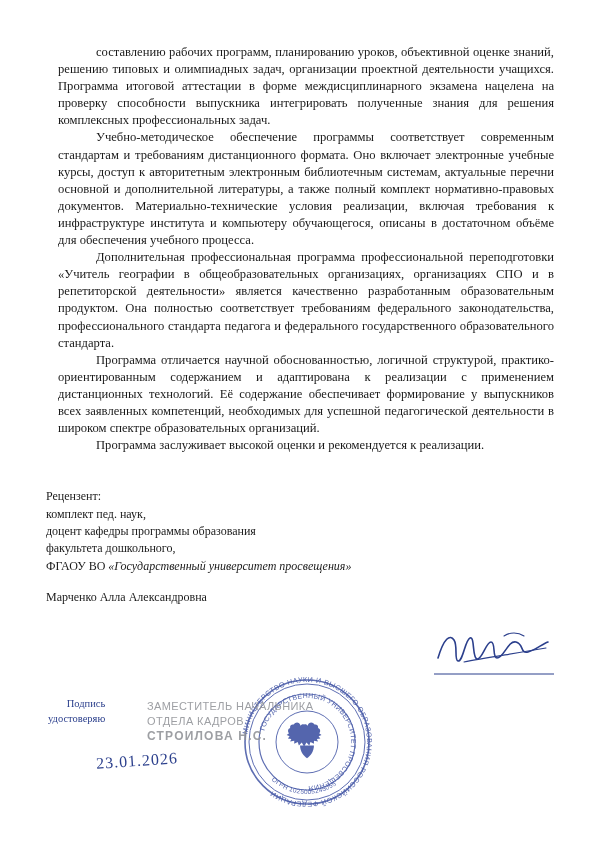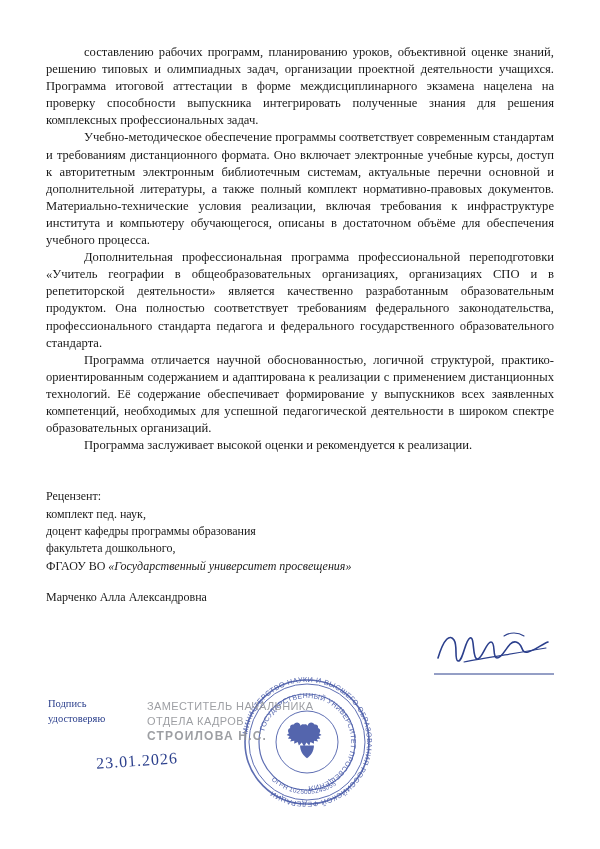--- a/index.html
+++ b/index.html
@@ -15,21 +15,21 @@
     font-family: "Liberation Serif", serif;
     color: #1a1a1a;
     overflow: hidden;
   }
   .page {
     position: absolute;
     inset: 0;
     padding: 44px 46px 0 46px;
   }
   .doc-body p {
-    margin: 0 0 0 0;
+    margin: 0 0 0 12px;
     text-align: justify;
     text-justify: inter-word;
     font-size: 12.6px;
     line-height: 17.1px;
     text-indent: 38px;
     hyphens: none;
   }
   .doc-body p + p { margin-top: 0px; }
 
   .signature-block {
@@ -70,20 +70,21 @@
 
   
   .cert-note {
     position: absolute;
     left: 48px;
     top: 696px;
     color: #2b3f8c;
     font-size: 10.5px;
     line-height: 15px;
     font-family: "Liberation Serif", serif;
+    text-align: right;
   }
 
   
   .overlay-text {
     position: absolute;
     left: 147px;
     top: 699px;
     width: 250px;
     color: #8d8f94;
     font-size: 11px;

